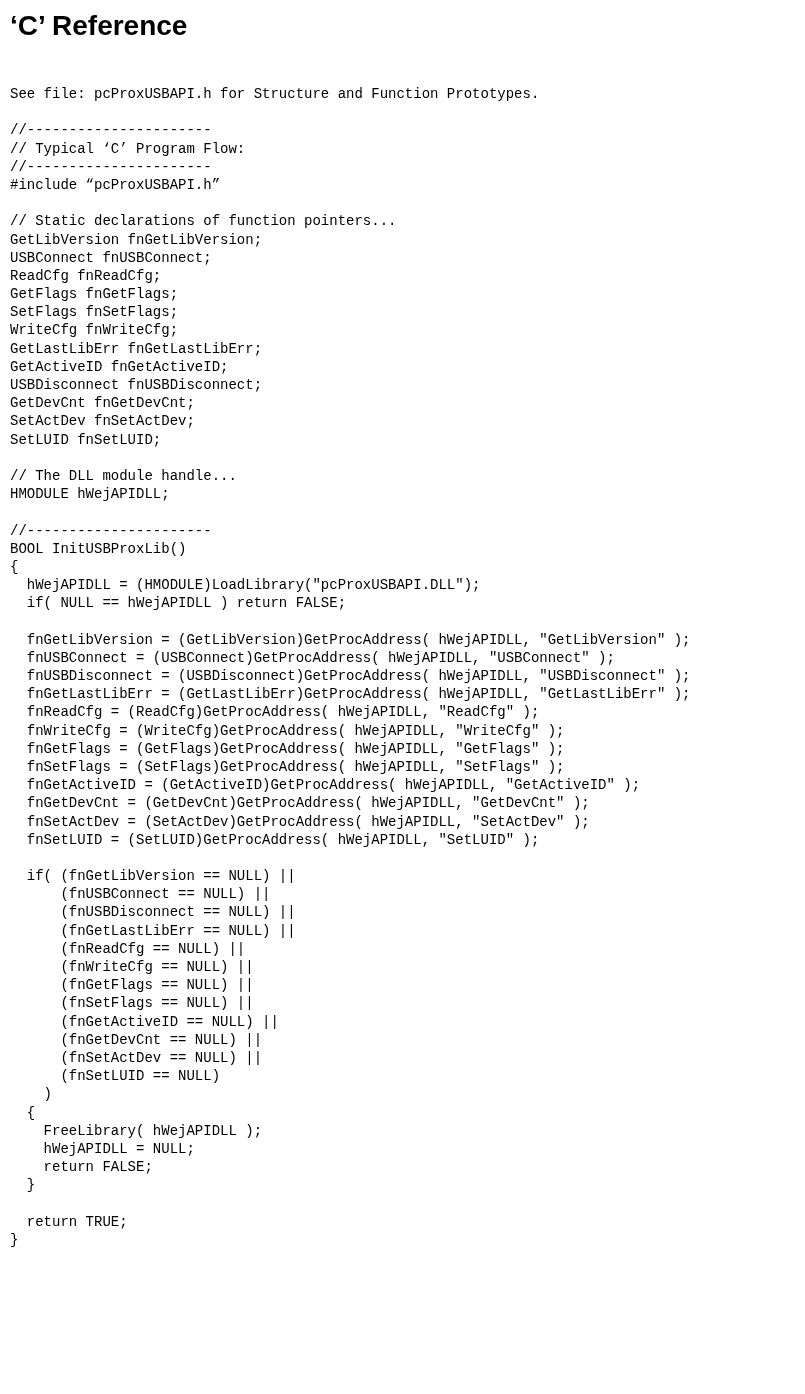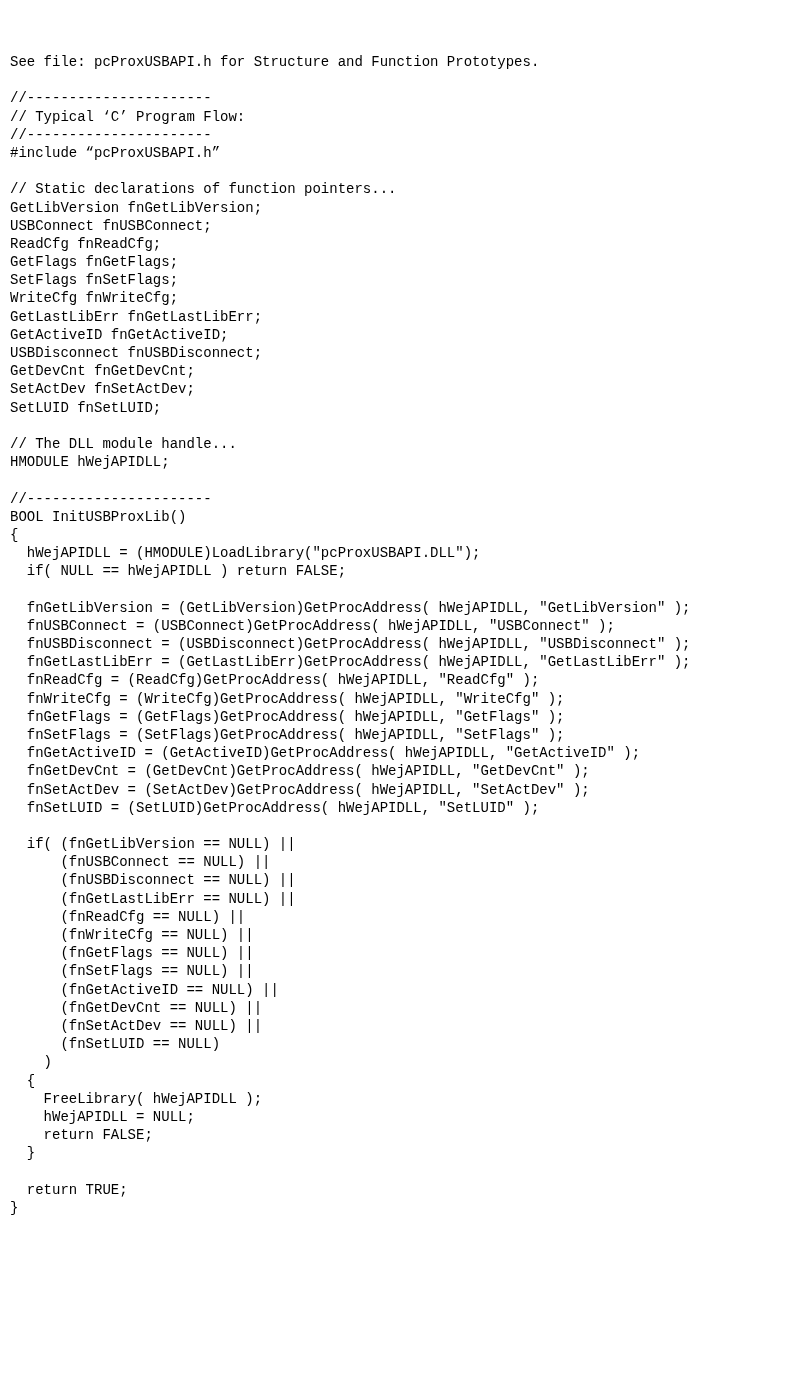--- a/index.html
+++ b/index.html
@@ -32,20 +32,21 @@
       left: 0;
       font-style: italic;
       font-size: 16px;
       font-family: Arial, Helvetica, sans-serif;
     }
   </style>
 </head>
 <body>
 
 <div class="page">
+  <h1>‘C’ Reference</h1>
   <div class="code-block">See file: pcProxUSBAPI.h for Structure and Function Prototypes.
 
 //----------------------
 // Typical ‘C’ Program Flow:
 //----------------------
 #include “pcProxUSBAPI.h”
 
 // Static declarations of function pointers...
 GetLibVersion fnGetLibVersion;
 USBConnect fnUSBConnect;

